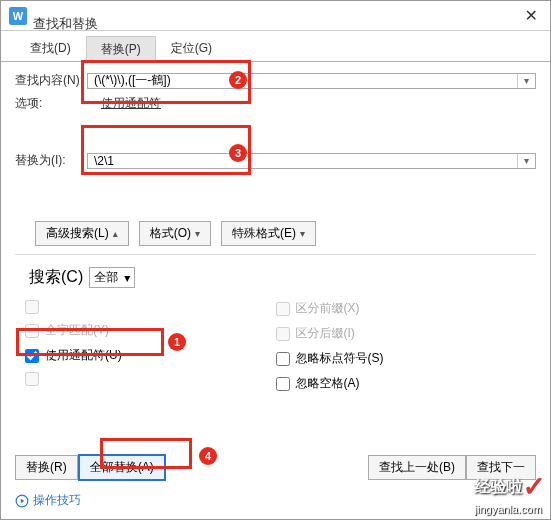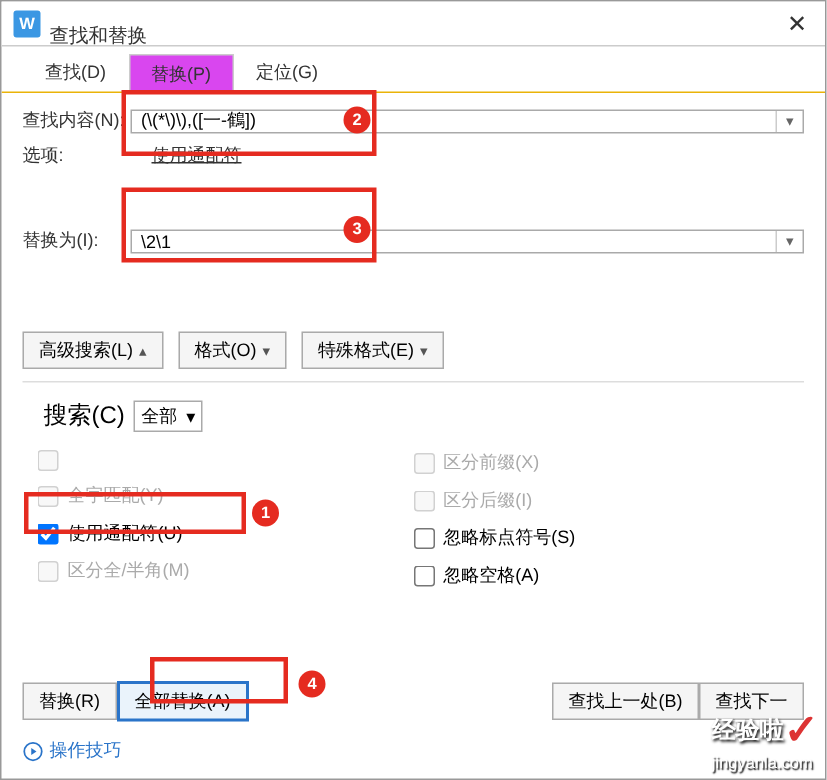--- a/index.html
+++ b/index.html
@@ -3,21 +3,21 @@
 <meta charset="utf-8">
 <style>
   * { box-sizing: border-box; font-family: "Microsoft YaHei", sans-serif; }
   body { margin:0; background:#fff; width:551px; height:520px; position:relative; overflow:hidden; border:1px solid #999; }
   .titlebar { height:30px; background:#fff; border-bottom:1px solid #ccc; display:flex; align-items:center; padding:0 8px; }
   .app-icon { width:18px; height:18px; background:#3b97e3; border-radius:2px; display:inline-flex; align-items:center; justify-content:center; color:#fff; font-size:11px; font-weight:bold; margin-right:6px;}
   .title-text { font-size:13px; flex:1; color:#333;margin-top:16px; }
   .close-x { font-size:16px; color:#333; cursor:pointer; padding:0 4px;}
   .tabs { display:flex; padding:4px 8px 0 14px; border-bottom:1px solid #eab308; }
   .tab { padding:4px 14px; font-size:12px; color:#333; cursor:pointer; border:1px solid transparent; border-bottom:none; }
-  .tab.active { border-color:#ccc; background:#d946ef; position:relative; top:1px;text-align:center; }
+  .tab.active { border-color:#ccc; background:#e5e5e5; position:relative; top:1px;text-align:center; }
   .content { padding:10px 14px; font-size:12px; color:#333; }
   .row { display:flex; align-items:center; margin-bottom:10px; }
   .row-label { width:72px; flex-shrink:0; }
   .combo { flex:1; display:flex; border:1px solid #aaa; height:16px; }
   .combo input { flex:1; border:none; padding:0 6px; font-size:12px; outline:none; }
   .combo .drop { width:18px; display:flex; align-items:center; justify-content:center; border-left:1px solid #ccc; color:#666; font-size:10px; cursor:pointer;}
   .row.options { margin-top:-4px; }
   .options-text { margin-left:14px; color:#333;text-decoration:underline; }
   .redbox { position:absolute; border:3px solid #e52b20; pointer-events:none; z-index:5;}
   .badge { position:absolute; width:18px; height:18px; border-radius:50%; background:#e52b20; color:#fff; font-size:11px; font-weight:bold; display:flex; align-items:center; justify-content:center; z-index:6;}
@@ -76,21 +76,21 @@
 
   <div class="row" style="margin-bottom:24px;">
     <span class="row-label">替换为(I):</span>
     <div class="combo">
       <input value="\2\1" style="">
       <div class="drop">▾</div>
     </div>
   </div>
 </div>
 
-<div class="btnrow" style="padding-top:18px;">
+<div class="btnrow" style="padding-top:18px;margin-left:20px;">
   <div class="btn">
       <span>高级搜索(L)</span>
       <span class="caret">▴</span>
     </div>
   <div class="btn">
       <span>格式(O)</span>
       <span class="caret">▾</span>
     </div>
   <div class="btn">
       <span>特殊格式(E)</span>
@@ -116,21 +116,20 @@
     <label class="cb disabled">
         <input type="checkbox" disabled="" style="">
         <span>全字匹配(Y)</span>
       </label>
     <label class="cb">
         <input type="checkbox" checked="" style="">
         <span>使用通配符(U)</span>
       </label>
     <label class="cb disabled">
         <input type="checkbox" disabled="" style="">
-        <span>区分全/半角(M)</span>
       </label>
   </div>
   <div class="check-col">
     <label class="cb disabled">
         <input type="checkbox" disabled="" style="">
         <span>区分前缀(X)</span>
       </label>
     <label class="cb disabled">
         <input type="checkbox" disabled="" style="">
         <span>区分后缀(I)</span>

